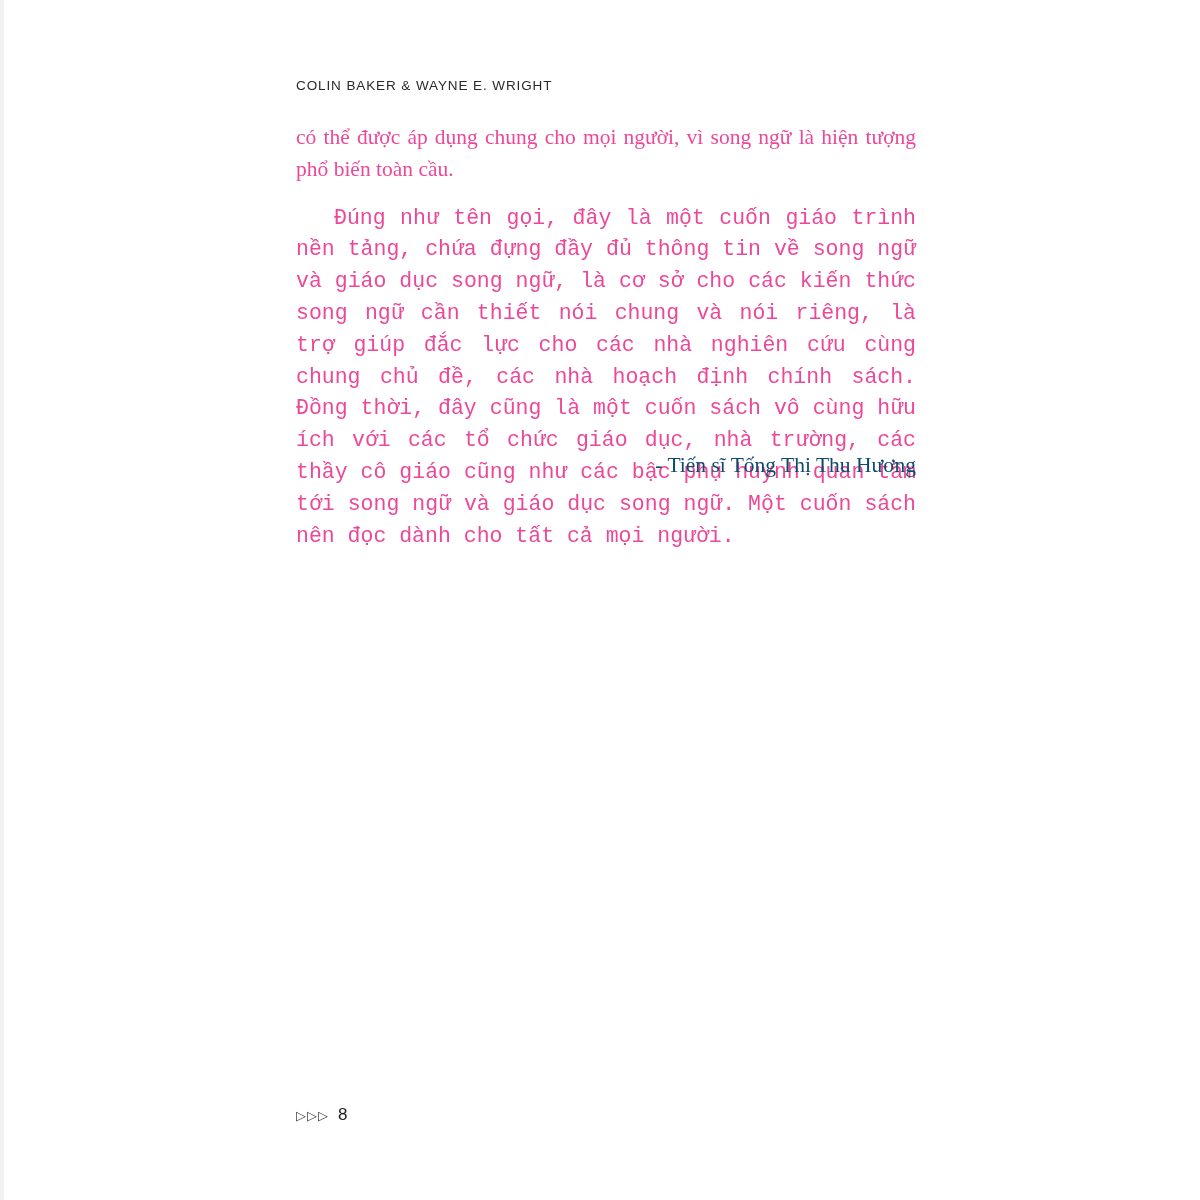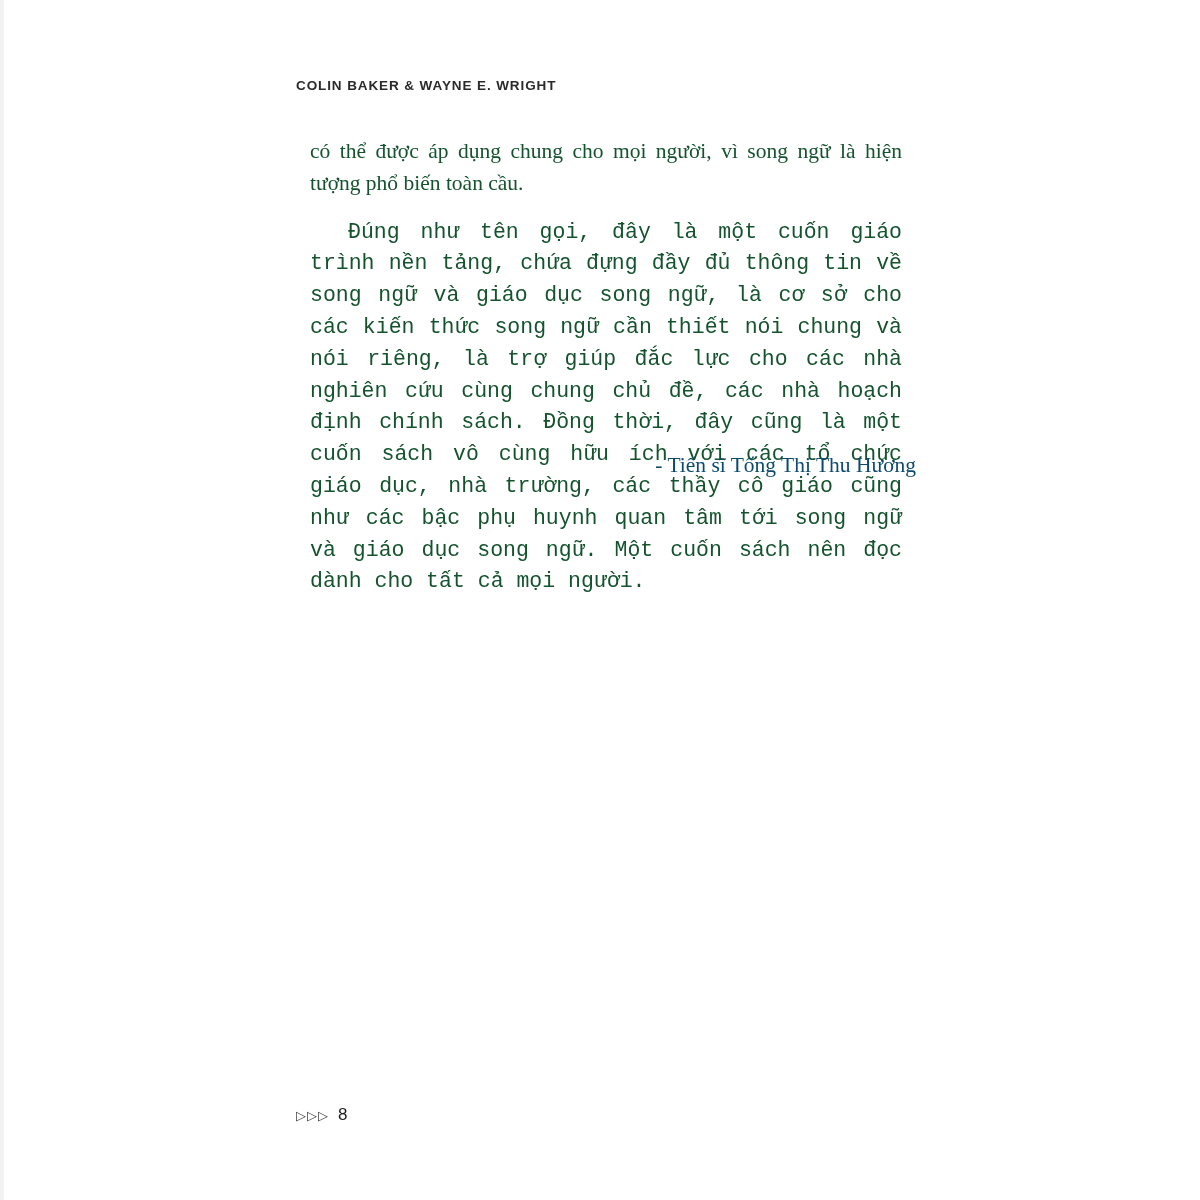--- a/index.html
+++ b/index.html
@@ -34,37 +34,36 @@
 
   .running-head {
     position: absolute;
     left: 296px;
     top: 78px;
     font-family: "Liberation Sans", sans-serif;
     font-size: 13.5px;
     letter-spacing: 0.9px;
     color: #2a2a2a;
     white-space: nowrap;
-    font-weight: bold;
   }
 
   .body-text {
     position: absolute;
     left: 296px;
     top: 122px;
     width: 620px;
   }
 
   .body-text p {
-    margin: 14px;
+    margin: 0;
     font-size: 21.5px;
     line-height: 31.8px;
     text-align: justify;
     text-justify: inter-word;
-    color: #14532d;
+    color: #ec4899;
     hyphens: none;
   }
 
   .body-text p.indent {
     text-indent: 38px;
     margin-top: 17px;
     font-family: Liberation Mono, monospace;
   }
 
   .attribution {

